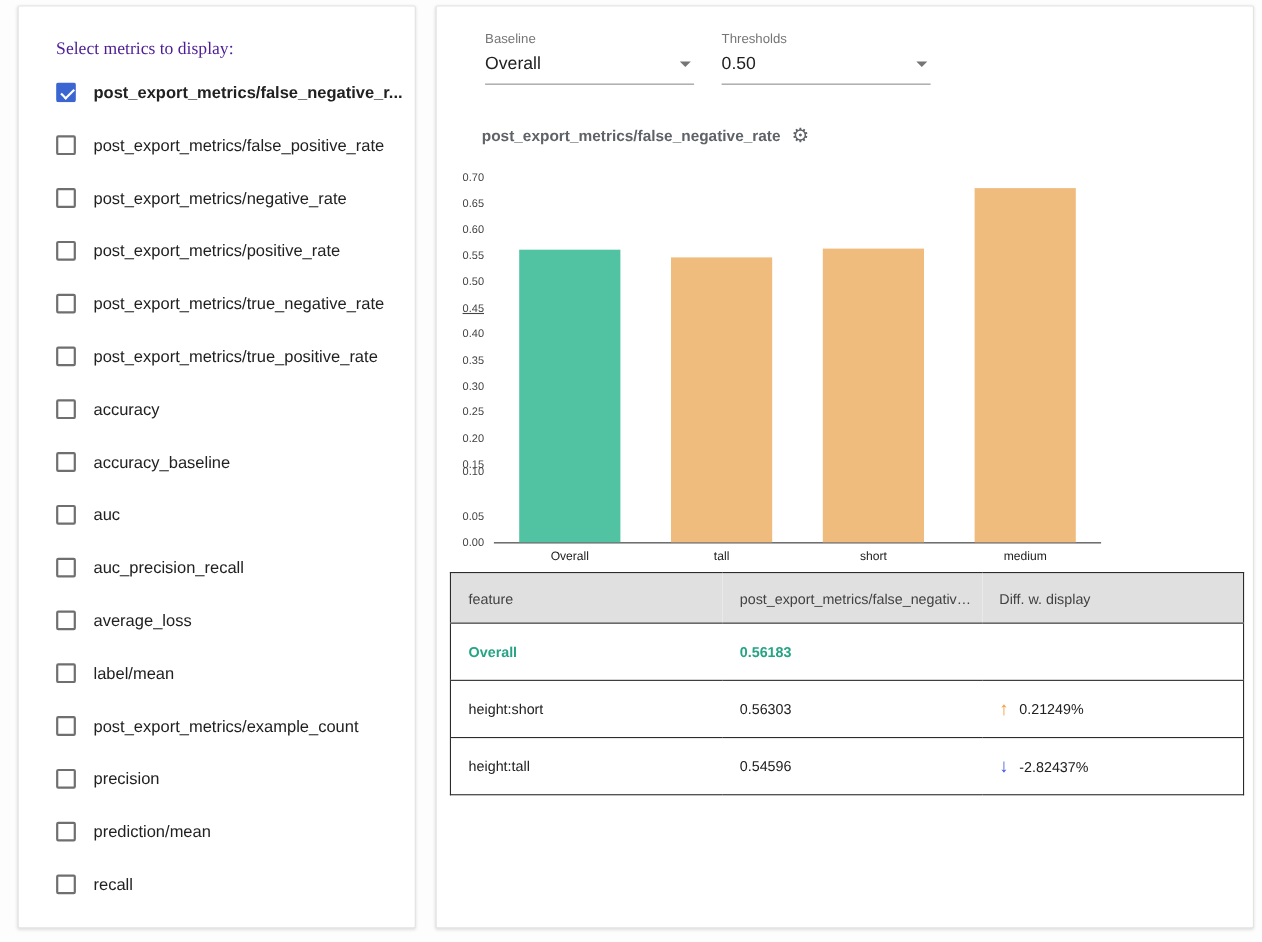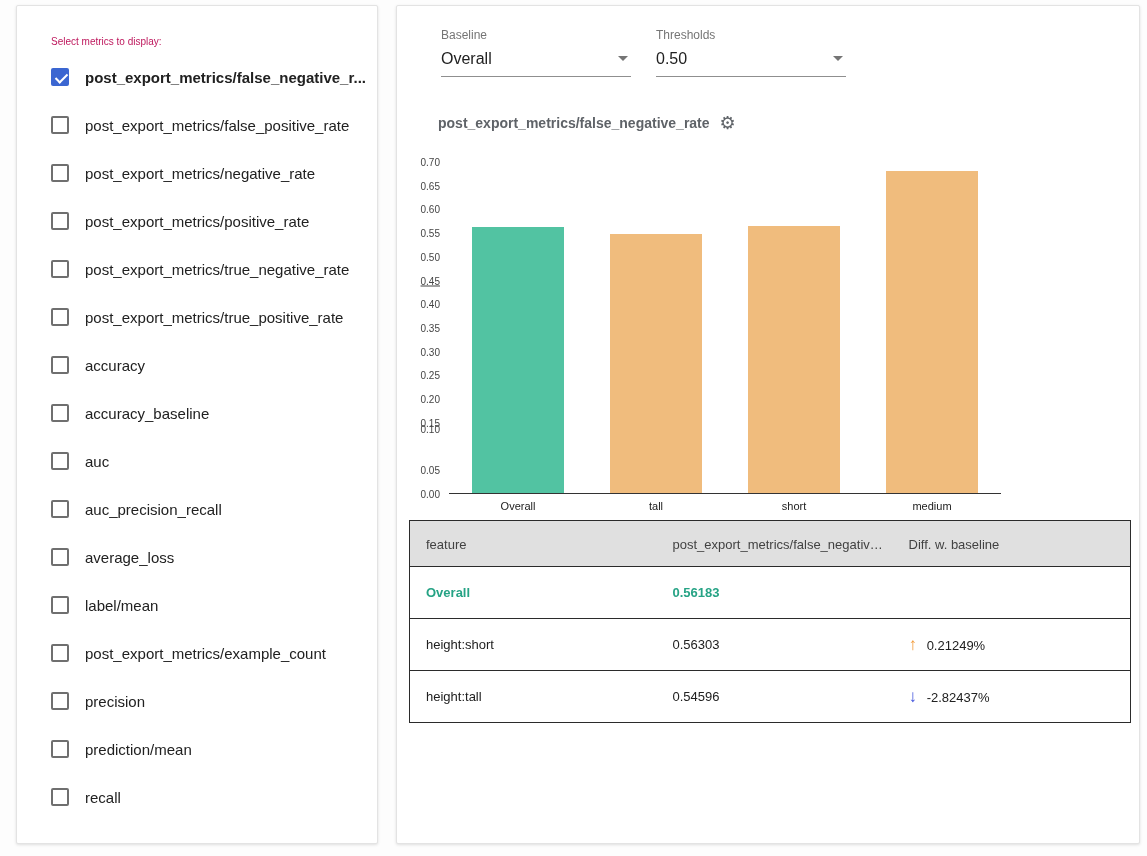--- a/index.html
+++ b/index.html
@@ -15,21 +15,21 @@
     position:absolute;
     background:#fff;
     border:1px solid #e3e3e3;
     border-radius:2px;
     box-shadow:0 1px 3px rgba(0,0,0,0.12);
   }
   #left-card { left:16px; top:5px; width:362px; height:839px; }
   #right-card { left:396px; top:5px; width:744px; height:839px; }
 
   
-  .sidebar-title { padding:30px 0 6px 34px; font-size:10px; color:#be185d; }
+  .sidebar-title { padding:30px 0 6px 34px; font-size:16px; color:#4c1d95;font-family:Liberation Serif, serif; }
   .metric-item { display:flex; align-items:center; height:48px; padding-left:34px; cursor:pointer; }
   .checkbox {
     width:18px; height:18px; border:2px solid #6f6f6f; border-radius:2px;
     margin-right:16px; position:relative; flex:0 0 auto; background:#fff;
   }
   .checkbox.checked { border-color:transparent; }
   .checkbox.checked::after {
     content:''; position:absolute; left:5px; top:1px; width:5px; height:10px;
     border:solid #fff; border-width:0 2px 2px 0; transform:rotate(45deg);
   }
@@ -248,21 +248,21 @@
   <table class="metrics-table">
     <colgroup>
         <col style="width:247px">
         <col style="width:236px">
         <col style="width:238px">
       </colgroup>
     <thead>
       <tr>
         <th>feature</th>
         <th>post_export_metrics/false_negative_rat...</th>
-        <th>Diff. w. baseline</th>
+        <th>Diff. w. display</th>
       </tr>
     </thead>
     <tbody>
   <tr class="data-row baseline-row">
     <td class="cell-feature" style="color: rgb(38, 163, 133);">Overall</td>
     <td class="cell-value" style="color: rgb(38, 163, 133);">0.56183</td>
     <td class="cell-diff">
       
       <span class="diff-text"></span>
     </td>

